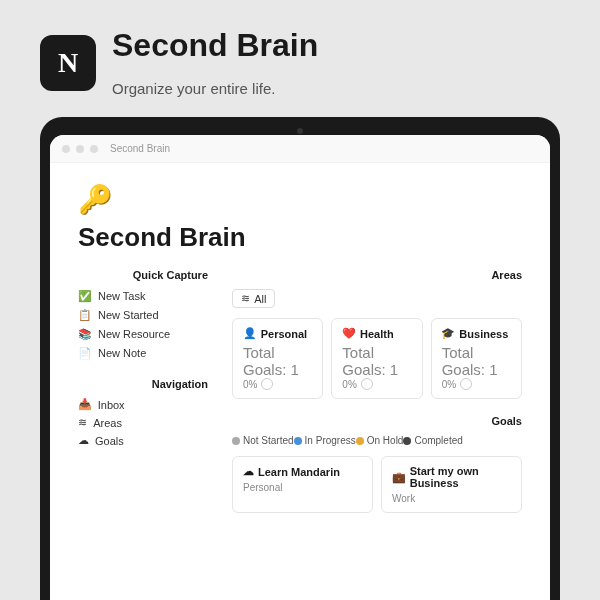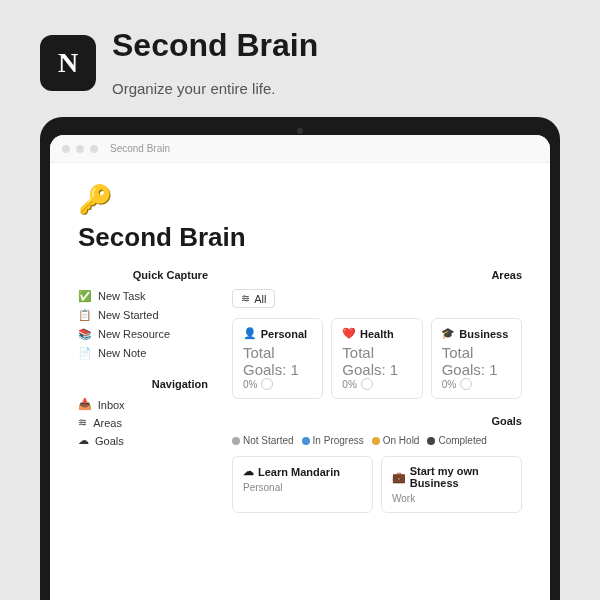--- a/index.html
+++ b/index.html
@@ -230,21 +230,21 @@
       width: 12px;
       height: 12px;
       border-radius: 50%;
       border: 1.5px solid #ccc;
       display: inline-block;
     }
 
     
     .goals-filters {
       display: flex;
-      gap: 8px;
+      gap: 0;
       margin-bottom: 10px;
       flex-wrap: wrap;
     }
 
     .goal-filter-item {
       display: flex;
       align-items: center;
       gap: 3px;
       font-size: 10px;
       color: #555;

